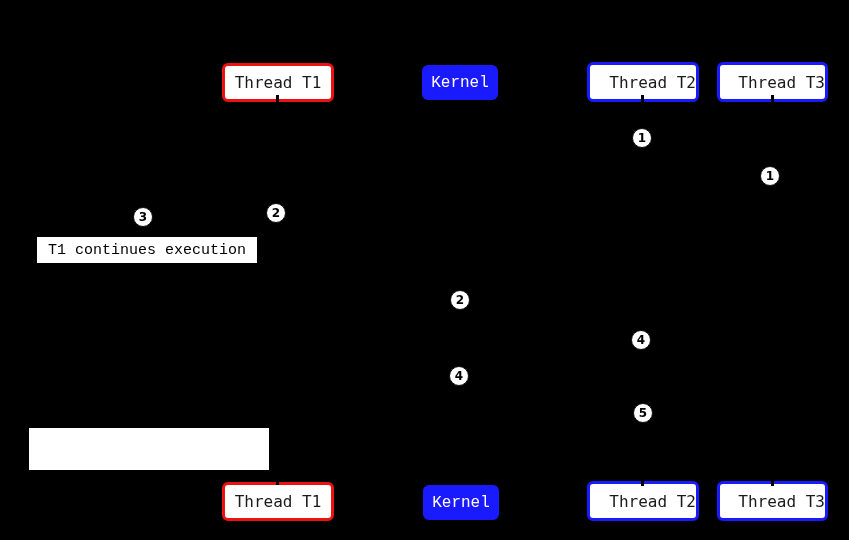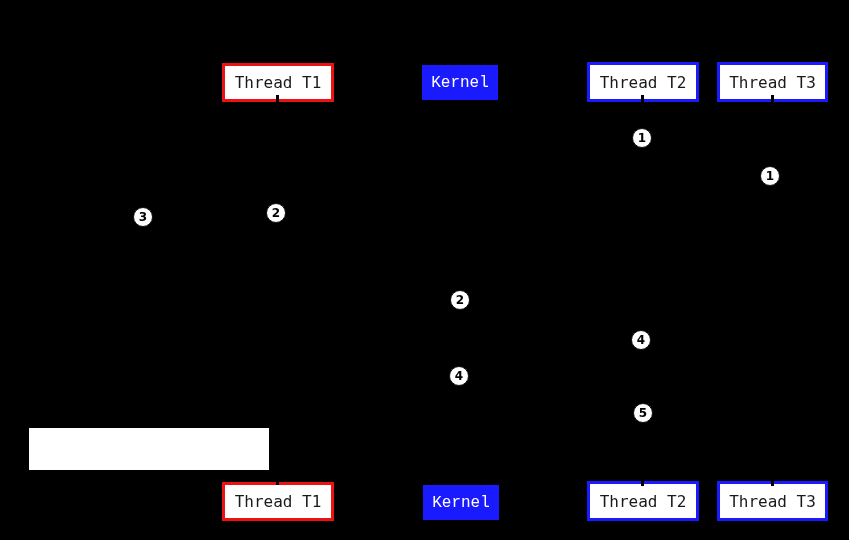--- a/index.html
+++ b/index.html
@@ -25,23 +25,24 @@
     background: var(--background);
   }
   .lane-box {
     position: absolute;
     box-sizing: border-box;
     background: var(--box-fill);
     color: var(--box-text);
     display: flex; align-items: center; justify-content: center;
     font-size: 16px;
     white-space: nowrap;
+    border-radius: 6px;
   }
   .lane-box.red-outline   { border: 3px solid var(--t1-border); }
-  .lane-box.blue-outline  { border: 3px solid var(--kernel-blue); }
+  .lane-box.blue-outline  { border: 3px solid var(--kernel-blue); justify-content: flex-end; }
   .lane-box.blue-fill     { background: var(--kernel-blue); color: var(--kernel-text); border: none; font-family: Liberation Mono, monospace; }
   .step-marker {
     position: absolute;
     width: 20px; height: 20px;
     box-sizing: border-box;
     border-radius: 50%;
     background: var(--marker-fill);
     border: 1.5px solid #101010;
     color: var(--marker-text);
     display: flex; align-items: center; justify-content: center;
@@ -109,20 +110,23 @@
   <div class="step-marker" style="left:631px; top:330px;">
       <span>4</span>
     </div>
   <div class="step-marker" style="left:449px; top:366px;">
       <span>4</span>
     </div>
   <div class="step-marker" style="left:633px; top:403px;">
       <span>5</span>
     </div>
 
+  <div class="callout" style="left:37px; top:237px; width:220px; height:26px;">
+    <span>T1 continues execution</span>
+  </div>
   <div class="callout" style="left:29px; top:428px; width:240px; height:42px;">
     <span></span>
   </div>
 
   <div class="lane-box red-outline" style="left:222px; top:482px; width:112px; height:39px;">
     <span>Thread T1</span>
   </div>
   <div class="lane-box blue-fill" style="left:423px; top:485px; width:76px; height:35px;">
     <span>Kernel</span>
   </div>

